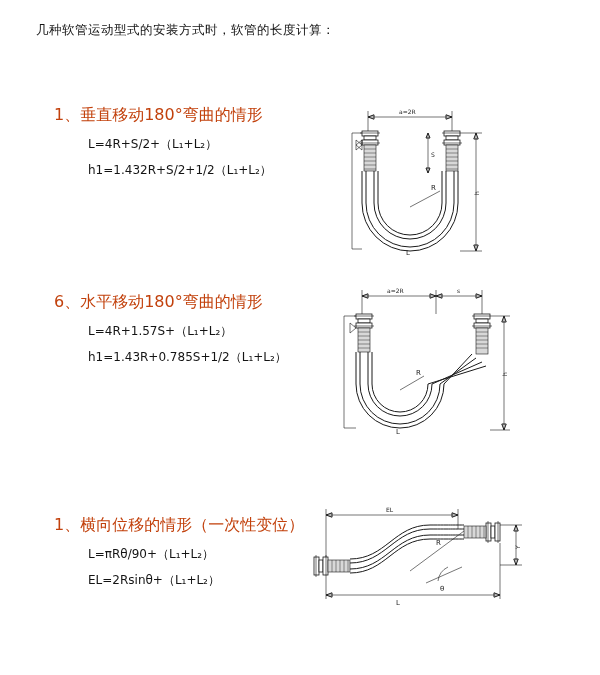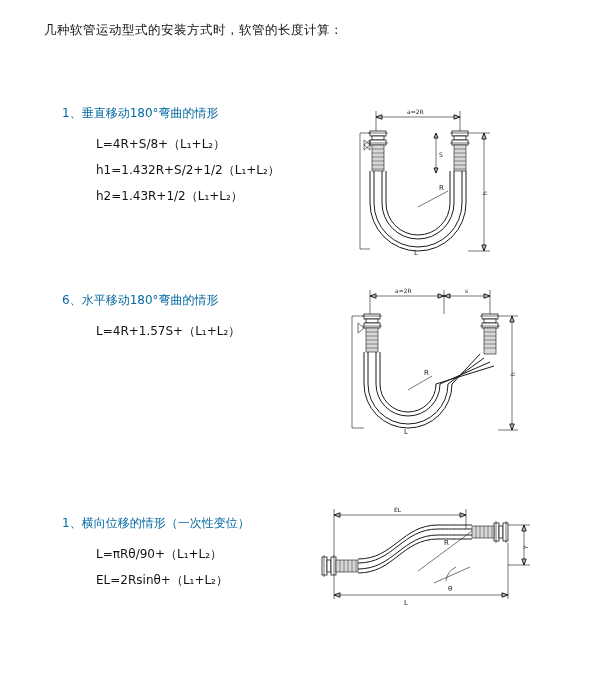--- a/index.html
+++ b/index.html
@@ -4,42 +4,42 @@
 <style>
   html,body{margin:0;padding:0;}
   body{
     width:600px;height:675px;
     background:#ffffff;
     font-family:"DejaVu Sans","Liberation Sans",sans-serif;
     color:#111111;
     position:relative;
     overflow:hidden;
   }
-  .page{position:relative;width:516px;height:675px;margin-left:8px;}
+  .page{position:relative;width:516px;height:675px;}
 
   .heading{
     position:absolute;
     left:36px;top:22px;
     font-size:12.5px;
     letter-spacing:.5px;
     color:#141414;
     white-space:nowrap;
   }
 
   .section{position:absolute;}
   .sec1{left:0;top:105px;}
   .sec2{left:0;top:292px;}
   .sec3{left:0;top:515px;}
 
   .sec-title{
     position:absolute;
     left:54px;top:0;
-    font-size:12px;
+    font-size:16px;
     white-space:nowrap;
-    color:#0369a1;
+    color:#c2410c;
   }
   .formulas{
     position:absolute;
     left:88px;top:26px;
   }
   .formula{
     font-size:12px;
     line-height:26px;
     white-space:nowrap;
     color:#141414;
@@ -63,23 +63,22 @@
 </head>
 <body>
 
 <div class="page">
 
   <div class="heading">几种软管运动型式的安装方式时，软管的长度计算：</div>
 
   <div class="section sec1">
     <div class="sec-title">1、垂直移动180°弯曲的情形</div>
     <div class="formulas">
-      <div class="formula">L=4R+S/8+（L₁+L₂）</div>
+      <div class="formula">L=4R+S/2+（L₁+L₂）</div>
       <div class="formula">h1=1.432R+S/2+1/2（L₁+L₂）</div>
-      <div class="formula">h2=1.43R+1/2（L₁+L₂）</div>
     </div>
 
     <div class="fig fig1">
       <svg width="230" height="230" viewBox="0 0 230 230">
 
         <line class="dim" x1="68" y1="38" x2="68" y2="58"></line>
         <line class="dim" x1="152" y1="38" x2="152" y2="58"></line>
         <line class="dim" x1="68" y1="44" x2="152" y2="44"></line>
         <path class="ln" d="M68 44 l6 -2.2 v4.4 z" fill="#1a1a1a"></path>
         <path class="ln" d="M152 44 l-6 -2.2 v4.4 z" fill="#1a1a1a"></path>
@@ -149,20 +148,21 @@
         <line class="dim" x1="52" y1="60" x2="52" y2="176"></line>
         <line class="dim" x1="52" y1="176" x2="62" y2="176"></line>
       </svg>
     </div>
   </div>
 
   <div class="section sec2">
     <div class="sec-title">6、水平移动180°弯曲的情形</div>
     <div class="formulas">
       <div class="formula">L=4R+1.57S+（L₁+L₂）</div>
+      <div class="formula">h1=1.43R+0.785S+1/2（L₁+L₂）</div>
     </div>
 
     <div class="fig fig2">
       <svg width="230" height="200" viewBox="0 0 230 200">
 
         <line class="dim" x1="62" y1="18" x2="62" y2="42"></line>
         <line class="dim" x1="136" y1="18" x2="136" y2="42"></line>
         <line class="dim" x1="182" y1="18" x2="182" y2="42"></line>
         <line class="dim" x1="62" y1="24" x2="136" y2="24"></line>
         <path class="ln" d="M62 24 l6 -2.2 v4.4 z" fill="#1a1a1a"></path>

